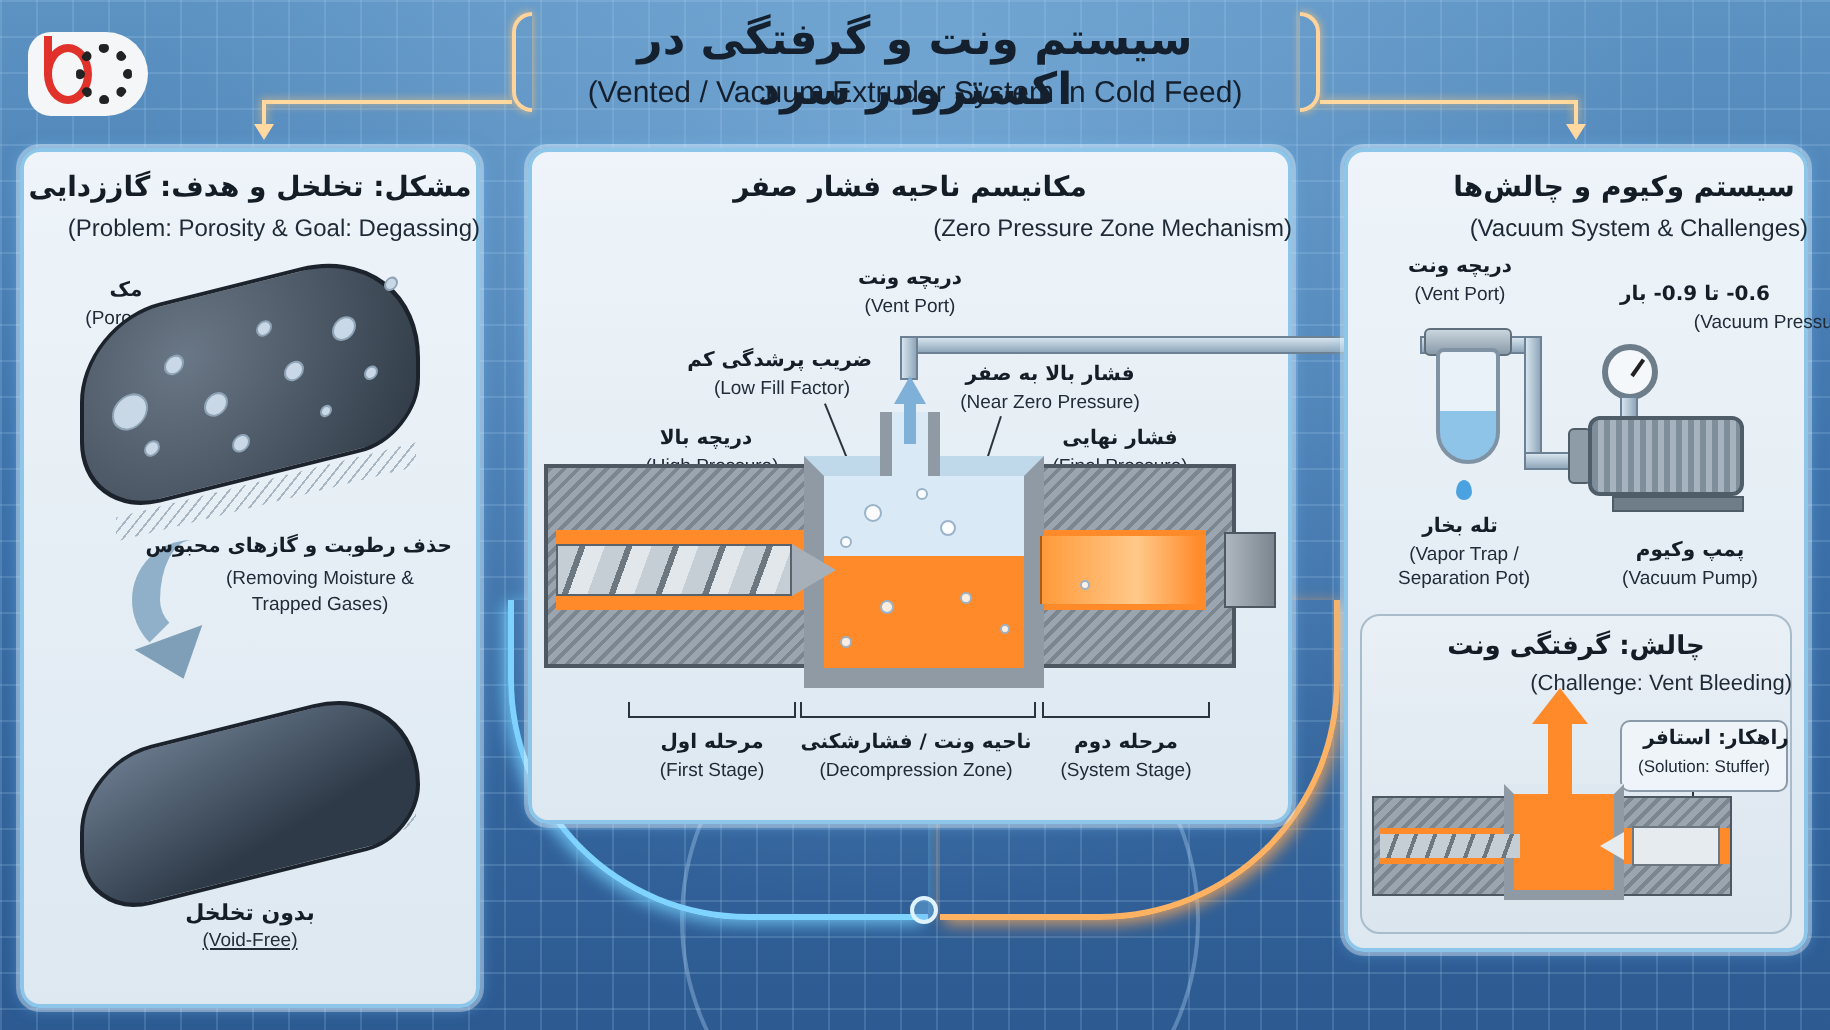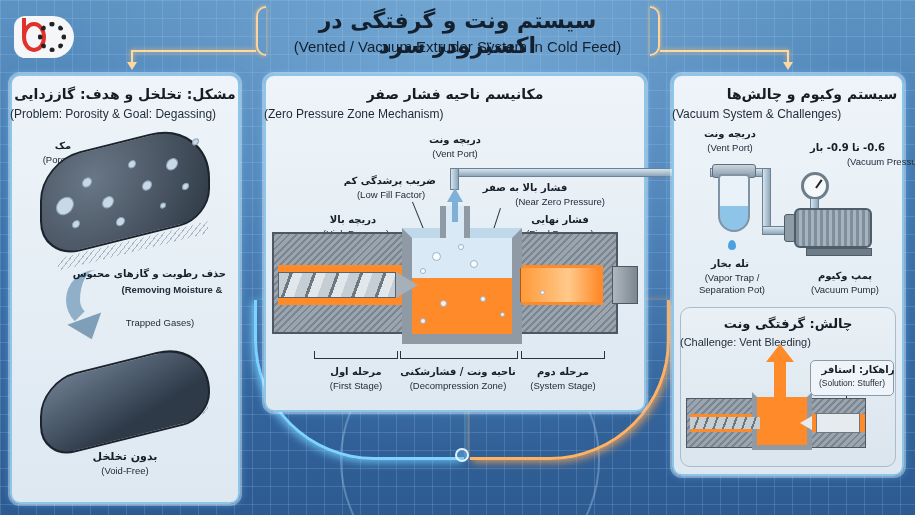--- a/index.html
+++ b/index.html
@@ -89,21 +89,21 @@
   }
   .panel-left  { left: 10px;  top: 74px;  width: 230px; height: 430px; }
   .panel-mid   { left: 264px; top: 74px;  width: 382px; height: 338px; }
   .panel-right { left: 672px; top: 74px;  width: 232px; height: 402px; }
   .sub-panel {
     position: absolute; left: 680px; top: 307px; width: 216px; height: 160px;
     border: 1.5px solid #a9bccb; border-radius: 10px;
     background: linear-gradient(180deg, #e9f0f6, #dbe5ee);
   }
   .h-fa { font-size: 14px; font-weight: bold; direction: rtl; text-align: center; color: #141c26; }
-  .h-en { font-family: "Liberation Sans", sans-serif; font-size: 12px; text-align: left; color: #1f2a36; }
+  .h-en { font-family: "Liberation Sans", sans-serif; font-size: 12px; text-align: right; color: #1f2a36; }
   .lbl-fa { font-size: 10px; font-weight: bold; direction: rtl; text-align: center; color: #151d27; white-space: nowrap; }
   .lbl-en { font-family: "Liberation Sans", sans-serif; font-size: 9.5px; text-align: center; color: #222c38; white-space: nowrap; }
   .abs { position: absolute; }
 
   
   .porous {
     position: absolute; left: 40px; top: 140px; width: 170px; height: 100px;
     background: radial-gradient(circle at 30% 30%, #6a7786, #2f3a46);
     border-radius: 40px 60px 30px 40px;
     transform: skewY(-14deg);
@@ -250,41 +250,41 @@
   <i style="left:140px; top:56px; width:7px; height:7px;"></i>
   <i style="left:30px; top:66px; width:8px; height:8px;"></i>
   <i style="left:74px; top:74px; width:9px; height:9px;"></i>
   <i style="left:118px; top:70px; width:6px; height:6px;"></i>
   <i style="left:150px; top:14px; width:7px; height:7px;"></i>
 </div>
 
 <div class="curve-arrow"></div>
 <div class="curve-arrow-head"></div>
 <div class="abs lbl-fa" style="left:96px; top:268px; width:130px;">حذف رطوبت و گازهای محبوس</div>
-<div class="abs lbl-en" style="left:112px; top:284px; width:120px;font-weight:bold;">(Removing Moisture &amp;</div>
-<div class="abs lbl-en" style="left:100px; top:297px; width:120px;margin-top:20px;">Trapped Gases)</div>
+<div class="abs lbl-en" style="left:100px; top:284px; width:120px;">(Removing Moisture &amp;</div>
+<div class="abs lbl-en" style="left:100px; top:297px; width:120px;">Trapped Gases)</div>
 
 <div class="hatch" style="left:58px; top:420px; width:150px; transform:skewY(-14deg);"></div>
 <div class="solid"></div>
 <div class="abs lbl-fa" style="left:10px; top:450px; width:230px; font-size:11px;">بدون تخلخل</div>
-<div class="abs lbl-en" style="left:10px; top:465px; width:230px;">(Void-Free)</div>
+<div class="abs lbl-en" style="left:10px; top:465px; width:230px;text-decoration:underline;">(Void-Free)</div>
 
 <div class="panel panel-mid"></div>
 <div class="abs h-fa" style="left:264px; top:86px; width:382px;">مکانیسم ناحیه فشار صفر</div>
 <div class="abs h-en" style="left:264px; top:107px; width:382px;">(Zero Pressure Zone Mechanism)</div>
 
 <div class="abs lbl-fa" style="left:420px; top:134px; width:70px;">دریچه ونت</div>
 <div class="abs lbl-en" style="left:420px; top:148px; width:70px;">(Vent Port)</div>
 
 <div class="abs lbl-fa" style="left:346px; top:175px; width:90px;">ضریب پرشدگی کم</div>
 <div class="abs lbl-en" style="left:346px; top:189px; width:90px;">(Low Fill Factor)</div>
 <div class="leader" style="left:412px; top:202px; height:52px; transform:rotate(-22deg);"></div>
 
 <div class="abs lbl-fa" style="left:470px; top:182px; width:110px;">فشار بالا به صفر</div>
-<div class="abs lbl-en" style="left:495px; top:196px; width:110px;text-align:right;">(Near Zero Pressure)</div>
+<div class="abs lbl-en" style="left:470px; top:196px; width:110px;">(Near Zero Pressure)</div>
 <div class="leader" style="left:500px; top:208px; height:82px; transform:rotate(18deg);"></div>
 
 <div class="abs lbl-fa" style="left:318px; top:214px; width:70px;">دریچه بالا</div>
 <div class="abs lbl-en" style="left:318px; top:228px; width:76px;">(High Pressure)</div>
 <div class="leader" style="left:358px; top:240px; height:40px;"></div>
 
 <div class="abs lbl-fa" style="left:520px; top:214px; width:80px;">فشار نهایی</div>
 <div class="abs lbl-en" style="left:520px; top:228px; width:80px;">(Final Pressure)</div>
 <div class="leader" style="left:560px; top:240px; height:40px;"></div>
 

